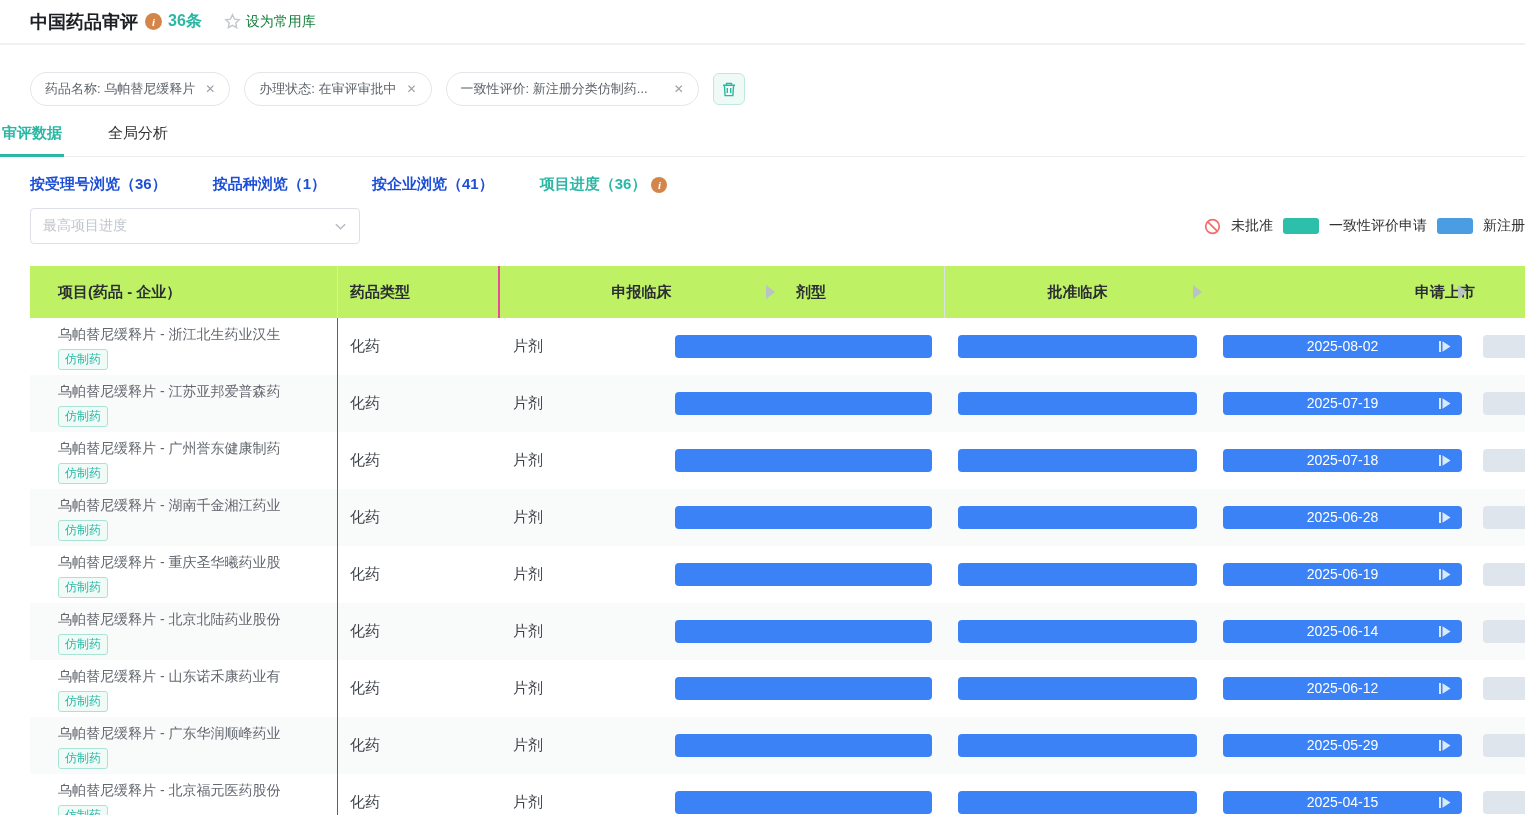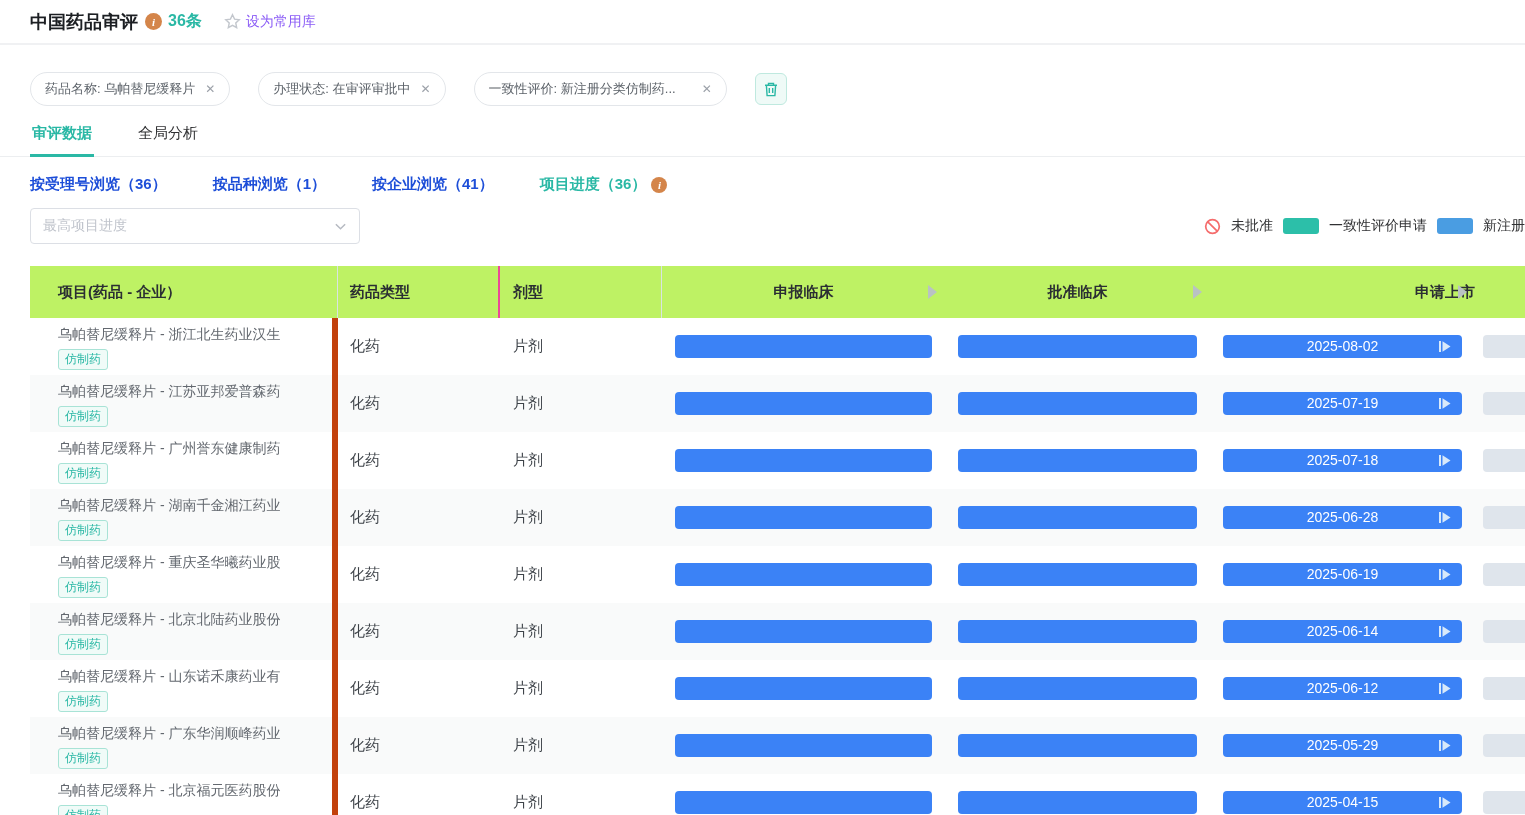--- a/index.html
+++ b/index.html
@@ -6,34 +6,34 @@
   html,body { width:1525px; height:815px; overflow:hidden; background:#fff;
     font-family:"Liberation Sans","DejaVu Sans",sans-serif; color:#303133; }
 
   
   .tophdr { height:45px; display:flex; align-items:center; padding:0 30px; border-bottom:2px solid #f0f1f3; }
   .tophdr .title { font-size:18px; font-weight:bold; color:#1c1f23;text-align:right; }
   .info-icon { width:17px; height:17px; border-radius:50%; background:#d4854a; color:#fff;
     display:inline-flex; align-items:center; justify-content:center;
     font:italic bold 11px "Liberation Serif",serif; margin-left:7px; flex:0 0 auto; }
   .tophdr .count { color:#2ab8a5; font-weight:bold; font-size:16px; margin-left:6px; }
-  .fav { display:flex; align-items:center; margin-left:22px; color:#8b5cf6; font-size:14px; cursor:pointer; }
+  .fav { display:flex; align-items:center; margin-left:22px; color:#15803d; font-size:14px; cursor:pointer; }
   .fav svg { margin-right:5px; }
 
   
-  .chips-row { margin:27px 0 0 30px; display:flex; align-items:center; gap:28px; height:34px; }
+  .chips-row { margin:27px 0 0 30px; display:flex; align-items:center; gap:14px; height:34px; }
   .chip { height:34px; display:flex; align-items:center; border:1px solid #e3e6ea; border-radius:17px;
     padding:0 14px; font-size:13px; color:#5c6269; background:#fff; }
   .chip .x { margin-left:10px; color:#9ba0a8; font-size:12px; cursor:pointer; }
   .chip.wide .x { margin-left:26px; }
   .trash-btn { width:32px; height:32px; border:1px solid #bfe9df; background:#effaf7; border-radius:6px;
     display:flex; align-items:center; justify-content:center; cursor:pointer; }
 
   
-  .tabs { margin-top:10px; padding-left:30px; display:flex; gap:42px; border-bottom:1px solid #eceef0; }
+  .tabs { margin-top:10px; display:flex; gap:42px; border-bottom:1px solid #eceef0; }
   .tab { font-size:15px; padding:8px 2px 13px; color:#303133; position:relative; cursor:pointer; }
   .tab.active { color:#2ab8a5; font-weight:bold; }
   .tab.active::after { content:""; position:absolute; left:0; right:0; bottom:-1px; height:3px; background:#2ab8a5; }
 
   
   .subtabs { margin-top:18px; padding-left:30px; display:flex; gap:46px; align-items:center; }
   .subtab { font-size:15px; color:#1d4ed8; font-weight:bold; cursor:pointer; display:flex; align-items:center; }
   .subtab.active { color:#2ab8a5; }
   .subtab .info-icon { width:16px; height:16px; margin-left:5px; }
 
@@ -57,21 +57,21 @@
   .hc5 { width:265px; justify-content:center; }
   .hc6 { width:265px; justify-content:flex-end; }
   .hc7 { flex:1; }
   .harrow { position:absolute; right:8px; top:50%; margin-top:-7px; width:0; height:0;
     border-left:9px solid #b9c2c4; border-top:7px solid transparent; border-bottom:7px solid transparent; cursor:pointer; }
 
   .trow { display:flex; height:57px; }
   .trow:nth-child(odd) { background:#fff; }
   .trow:nth-child(even) { background:#f9fafa; }
   .c { position:relative; }
-  .c1 { width:308px; padding:8px 0 0 28px; border-right:6px solid #c2410c; overflow:hidden; }
+  .c1 { width:308px; padding:8px 0 0 28px; border-right:1px solid #c2410c; overflow:hidden; }
   .pname { font-size:14px; color:#63686f; white-space:nowrap; overflow:hidden; }
   .badge { display:inline-block; margin-top:5px; font-size:12px; color:#2ab8a5; background:#f0fbf8;
     border:1px solid #a8e3d6; border-radius:3px; padding:1px 6px; line-height:17px; }
   .c2 { width:162px; display:flex; align-items:center; padding-left:12px; font-size:15px; color:#3d4248; }
   .c3 { width:162px; display:flex; align-items:center; padding-left:13px; font-size:15px; color:#3d4248; }
   .c4 { width:283px; } .c5 { width:265px; } .c6 { width:265px; } .c7 { flex:1; }
   .bar { position:absolute; left:13px; right:13px; top:50%; margin-top:-12px; height:23px;
     background:#3b82f6; border-radius:4px; cursor:pointer; }
   .bar-date { display:flex; align-items:center; justify-content:center; color:#fff; font-size:14px; }
   .playw { position:absolute; right:10px; top:4px; }
@@ -151,25 +151,25 @@
       <span class="swatch" style="background:#4a9de2;"></span>
       <span>新注册</span>
     </span>
   </div>
 </div>
 
 <div class="table">
   <div class="thead">
     <div class="hc hc1">项目(药品 - 企业）</div>
     <div class="hc hc2">药品类型</div>
-    <div class="hc hc3">剂型</div>
     <div class="hc hc4">
       <span>申报临床</span>
       <span class="harrow"></span>
     </div>
+    <div class="hc hc3">剂型</div>
     <div class="hc hc5">
       <span>批准临床</span>
       <span class="harrow"></span>
     </div>
     <div class="hc hc6">
       <span>申请上市</span>
       <span class="harrow"></span>
     </div>
     <div class="hc hc7"></div>
   </div>

